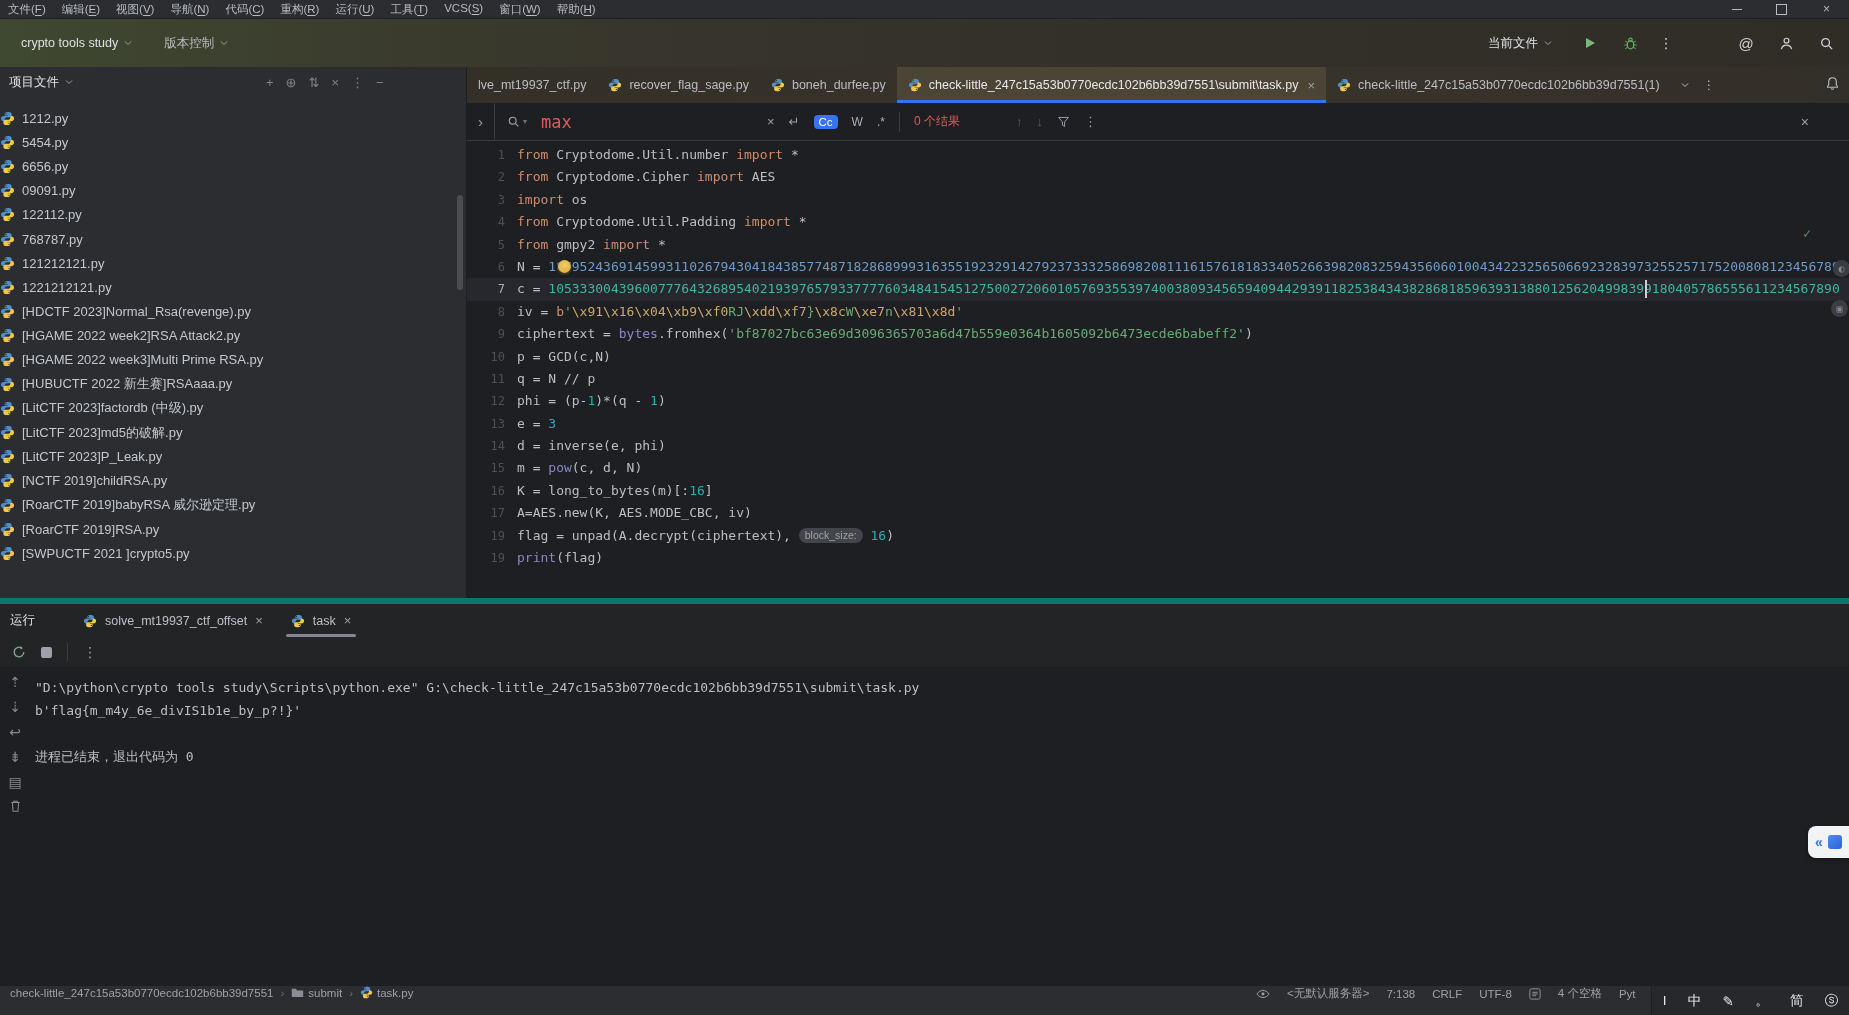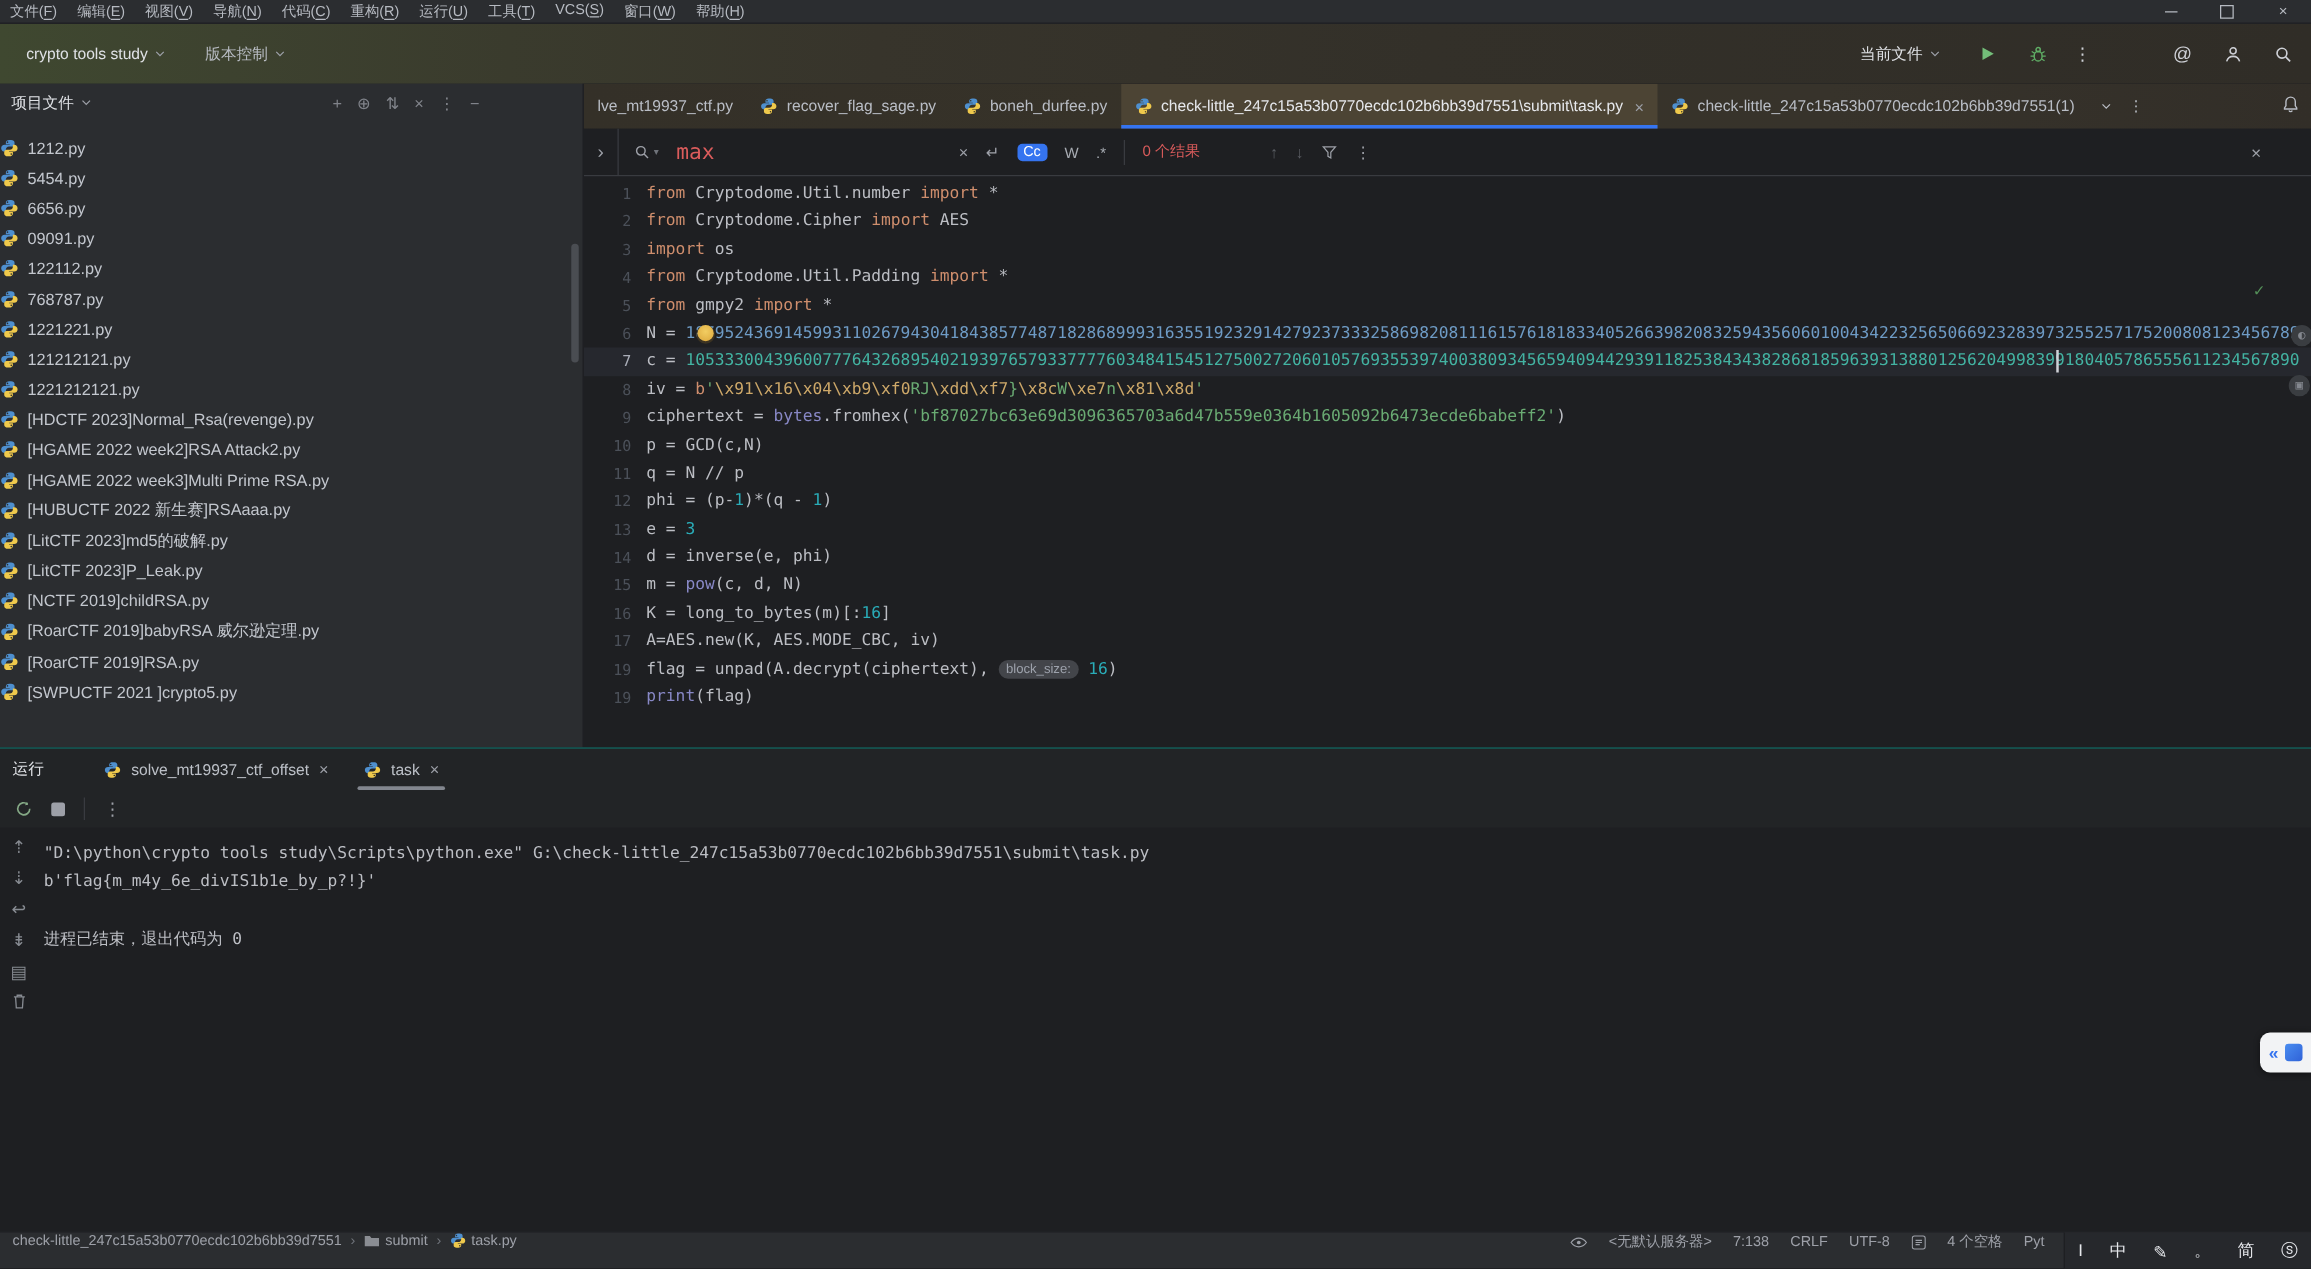--- a/index.html
+++ b/index.html
@@ -74,21 +74,21 @@
   .inlay{display:inline-block;background:#43454a;color:#9da2ac;border-radius:8px;font-size:10.5px;
          line-height:15px;padding:0 6px;vertical-align:1px;font-family:"Liberation Sans",sans-serif;}
   .bulb{position:absolute;left:91px;top:4px;width:13px;height:13px;border-radius:50%;
         background:radial-gradient(circle at 50% 40%,#f2cd62,#dba63a);box-shadow:0 1px 0 1px #3c3322;}
   .caret{position:absolute;left:1178px;top:139px;width:2px;height:18px;background:var(--caret);}
   .insp-check{position:absolute;left:1336px;top:84px;color:var(--okgreen);font-size:14px;font-weight:bold;}
   .stripe-ico{position:absolute;width:17px;height:17px;border-radius:50%;background:#3a3d41;
               display:flex;align-items:center;justify-content:center;color:#84888f;font-size:10px;}
 
   
-  .runpanel{position:absolute;top:598px;left:0;right:0;height:387px;background:#1e1f22;border-top:1px solid #0f766e;}
+  .runpanel{position:absolute;top:598px;left:0;right:0;height:387px;background:#1e1f22;border-top:6px solid #0f766e;}
   .rp-tabs{height:33px;display:flex;align-items:center;padding-left:10px;font-size:12.5px;background:#222426;}
   .rp-title{color:#dfe1e5;margin-right:34px;}
   .rtab{display:flex;align-items:center;gap:8px;padding:0 14px;height:100%;position:relative;color:#bcc0c7;cursor:pointer;}
   .rtab .tclose{color:#9da0a8;font-size:13px;}
   .rtab.active::after{content:"";position:absolute;left:9px;right:9px;bottom:0;height:3px;background:#82868e;border-radius:2px;}
   .rp-toolbar{height:30px;display:flex;align-items:center;gap:15px;padding-left:12px;color:#9da0a8;background:#222426;}
   .stop-sq{width:11px;height:11px;background:#9da0a8;border-radius:2px;display:inline-block;}
   .rp-div{width:1px;height:18px;background:#393b40;}
   .rp-body{position:absolute;top:64px;bottom:0;left:0;right:0;}
   .rp-gutter{position:absolute;left:0;top:6px;width:30px;display:flex;flex-direction:column;gap:9px;align-items:center;
@@ -247,27 +247,20 @@
 <path fill="#4e8fce" d="M7.9 1C6.1 1 5 1.9 5 3.2v1.5h3.3v.5H3.9C2.2 5.2 1 6.3 1 8c0 1.7 1.2 2.9 2.9 2.9H5V9.2C5 7.8 6.2 6.6 7.6 6.6h2.8c1.1 0 2-.9 2-2V3.2C12.4 1.9 11.2 1 9.4 1H7.9zM6.4 2.2a.7.7 0 1 1 0 1.4.7.7 0 0 1 0-1.4z"></path>
 <path fill="#efc94c" d="M8.1 15c1.8 0 2.9-.9 2.9-2.2v-1.5H7.7v-.5h4.4c1.7 0 2.9-1.1 2.9-2.8 0-1.7-1.2-2.9-2.9-2.9H11v1.7c0 1.4-1.2 2.6-2.6 2.6H5.6c-1.1 0-2 .9-2 2v1.4C3.6 14.1 4.8 15 6.6 15h1.5zm1.5-1.2a.7.7 0 1 1 0-1.4.7.7 0 0 1 0 1.4z"></path>
           </svg>
           <span>768787.py</span>
         </div>
         <div class="tree-row">
           <svg width="15" height="15" viewBox="0 0 16 16" style="flex:none">
 <path fill="#4e8fce" d="M7.9 1C6.1 1 5 1.9 5 3.2v1.5h3.3v.5H3.9C2.2 5.2 1 6.3 1 8c0 1.7 1.2 2.9 2.9 2.9H5V9.2C5 7.8 6.2 6.6 7.6 6.6h2.8c1.1 0 2-.9 2-2V3.2C12.4 1.9 11.2 1 9.4 1H7.9zM6.4 2.2a.7.7 0 1 1 0 1.4.7.7 0 0 1 0-1.4z"></path>
 <path fill="#efc94c" d="M8.1 15c1.8 0 2.9-.9 2.9-2.2v-1.5H7.7v-.5h4.4c1.7 0 2.9-1.1 2.9-2.8 0-1.7-1.2-2.9-2.9-2.9H11v1.7c0 1.4-1.2 2.6-2.6 2.6H5.6c-1.1 0-2 .9-2 2v1.4C3.6 14.1 4.8 15 6.6 15h1.5zm1.5-1.2a.7.7 0 1 1 0-1.4.7.7 0 0 1 0 1.4z"></path>
           </svg>
-          <span>1221221.py</span>
-        </div>
-        <div class="tree-row">
-          <svg width="15" height="15" viewBox="0 0 16 16" style="flex:none">
-<path fill="#4e8fce" d="M7.9 1C6.1 1 5 1.9 5 3.2v1.5h3.3v.5H3.9C2.2 5.2 1 6.3 1 8c0 1.7 1.2 2.9 2.9 2.9H5V9.2C5 7.8 6.2 6.6 7.6 6.6h2.8c1.1 0 2-.9 2-2V3.2C12.4 1.9 11.2 1 9.4 1H7.9zM6.4 2.2a.7.7 0 1 1 0 1.4.7.7 0 0 1 0-1.4z"></path>
-<path fill="#efc94c" d="M8.1 15c1.8 0 2.9-.9 2.9-2.2v-1.5H7.7v-.5h4.4c1.7 0 2.9-1.1 2.9-2.8 0-1.7-1.2-2.9-2.9-2.9H11v1.7c0 1.4-1.2 2.6-2.6 2.6H5.6c-1.1 0-2 .9-2 2v1.4C3.6 14.1 4.8 15 6.6 15h1.5zm1.5-1.2a.7.7 0 1 1 0-1.4.7.7 0 0 1 0 1.4z"></path>
-          </svg>
           <span>121212121.py</span>
         </div>
         <div class="tree-row">
           <svg width="15" height="15" viewBox="0 0 16 16" style="flex:none">
 <path fill="#4e8fce" d="M7.9 1C6.1 1 5 1.9 5 3.2v1.5h3.3v.5H3.9C2.2 5.2 1 6.3 1 8c0 1.7 1.2 2.9 2.9 2.9H5V9.2C5 7.8 6.2 6.6 7.6 6.6h2.8c1.1 0 2-.9 2-2V3.2C12.4 1.9 11.2 1 9.4 1H7.9zM6.4 2.2a.7.7 0 1 1 0 1.4.7.7 0 0 1 0-1.4z"></path>
 <path fill="#efc94c" d="M8.1 15c1.8 0 2.9-.9 2.9-2.2v-1.5H7.7v-.5h4.4c1.7 0 2.9-1.1 2.9-2.8 0-1.7-1.2-2.9-2.9-2.9H11v1.7c0 1.4-1.2 2.6-2.6 2.6H5.6c-1.1 0-2 .9-2 2v1.4C3.6 14.1 4.8 15 6.6 15h1.5zm1.5-1.2a.7.7 0 1 1 0-1.4.7.7 0 0 1 0 1.4z"></path>
           </svg>
           <span>1221212121.py</span>
         </div>
         <div class="tree-row">
@@ -290,20 +283,27 @@
 <path fill="#efc94c" d="M8.1 15c1.8 0 2.9-.9 2.9-2.2v-1.5H7.7v-.5h4.4c1.7 0 2.9-1.1 2.9-2.8 0-1.7-1.2-2.9-2.9-2.9H11v1.7c0 1.4-1.2 2.6-2.6 2.6H5.6c-1.1 0-2 .9-2 2v1.4C3.6 14.1 4.8 15 6.6 15h1.5zm1.5-1.2a.7.7 0 1 1 0-1.4.7.7 0 0 1 0 1.4z"></path>
           </svg>
           <span>[HGAME 2022 week3]Multi Prime RSA.py</span>
         </div>
         <div class="tree-row">
           <svg width="15" height="15" viewBox="0 0 16 16" style="flex:none">
 <path fill="#4e8fce" d="M7.9 1C6.1 1 5 1.9 5 3.2v1.5h3.3v.5H3.9C2.2 5.2 1 6.3 1 8c0 1.7 1.2 2.9 2.9 2.9H5V9.2C5 7.8 6.2 6.6 7.6 6.6h2.8c1.1 0 2-.9 2-2V3.2C12.4 1.9 11.2 1 9.4 1H7.9zM6.4 2.2a.7.7 0 1 1 0 1.4.7.7 0 0 1 0-1.4z"></path>
 <path fill="#efc94c" d="M8.1 15c1.8 0 2.9-.9 2.9-2.2v-1.5H7.7v-.5h4.4c1.7 0 2.9-1.1 2.9-2.8 0-1.7-1.2-2.9-2.9-2.9H11v1.7c0 1.4-1.2 2.6-2.6 2.6H5.6c-1.1 0-2 .9-2 2v1.4C3.6 14.1 4.8 15 6.6 15h1.5zm1.5-1.2a.7.7 0 1 1 0-1.4.7.7 0 0 1 0 1.4z"></path>
           </svg>
           <span>[HUBUCTF 2022 新生赛]RSAaaa.py</span>
+        </div>
+        <div class="tree-row">
+          <svg width="15" height="15" viewBox="0 0 16 16" style="flex:none">
+<path fill="#4e8fce" d="M7.9 1C6.1 1 5 1.9 5 3.2v1.5h3.3v.5H3.9C2.2 5.2 1 6.3 1 8c0 1.7 1.2 2.9 2.9 2.9H5V9.2C5 7.8 6.2 6.6 7.6 6.6h2.8c1.1 0 2-.9 2-2V3.2C12.4 1.9 11.2 1 9.4 1H7.9zM6.4 2.2a.7.7 0 1 1 0 1.4.7.7 0 0 1 0-1.4z"></path>
+<path fill="#efc94c" d="M8.1 15c1.8 0 2.9-.9 2.9-2.2v-1.5H7.7v-.5h4.4c1.7 0 2.9-1.1 2.9-2.8 0-1.7-1.2-2.9-2.9-2.9H11v1.7c0 1.4-1.2 2.6-2.6 2.6H5.6c-1.1 0-2 .9-2 2v1.4C3.6 14.1 4.8 15 6.6 15h1.5zm1.5-1.2a.7.7 0 1 1 0-1.4.7.7 0 0 1 0 1.4z"></path>
+          </svg>
+          <span>[LitCTF 2023]factordb (中级).py</span>
         </div>
         <div class="tree-row">
           <svg width="15" height="15" viewBox="0 0 16 16" style="flex:none">
 <path fill="#4e8fce" d="M7.9 1C6.1 1 5 1.9 5 3.2v1.5h3.3v.5H3.9C2.2 5.2 1 6.3 1 8c0 1.7 1.2 2.9 2.9 2.9H5V9.2C5 7.8 6.2 6.6 7.6 6.6h2.8c1.1 0 2-.9 2-2V3.2C12.4 1.9 11.2 1 9.4 1H7.9zM6.4 2.2a.7.7 0 1 1 0 1.4.7.7 0 0 1 0-1.4z"></path>
 <path fill="#efc94c" d="M8.1 15c1.8 0 2.9-.9 2.9-2.2v-1.5H7.7v-.5h4.4c1.7 0 2.9-1.1 2.9-2.8 0-1.7-1.2-2.9-2.9-2.9H11v1.7c0 1.4-1.2 2.6-2.6 2.6H5.6c-1.1 0-2 .9-2 2v1.4C3.6 14.1 4.8 15 6.6 15h1.5zm1.5-1.2a.7.7 0 1 1 0-1.4.7.7 0 0 1 0 1.4z"></path>
           </svg>
           <span>[LitCTF 2023]md5的破解.py</span>
         </div>
         <div class="tree-row">
           <svg width="15" height="15" viewBox="0 0 16 16" style="flex:none">

